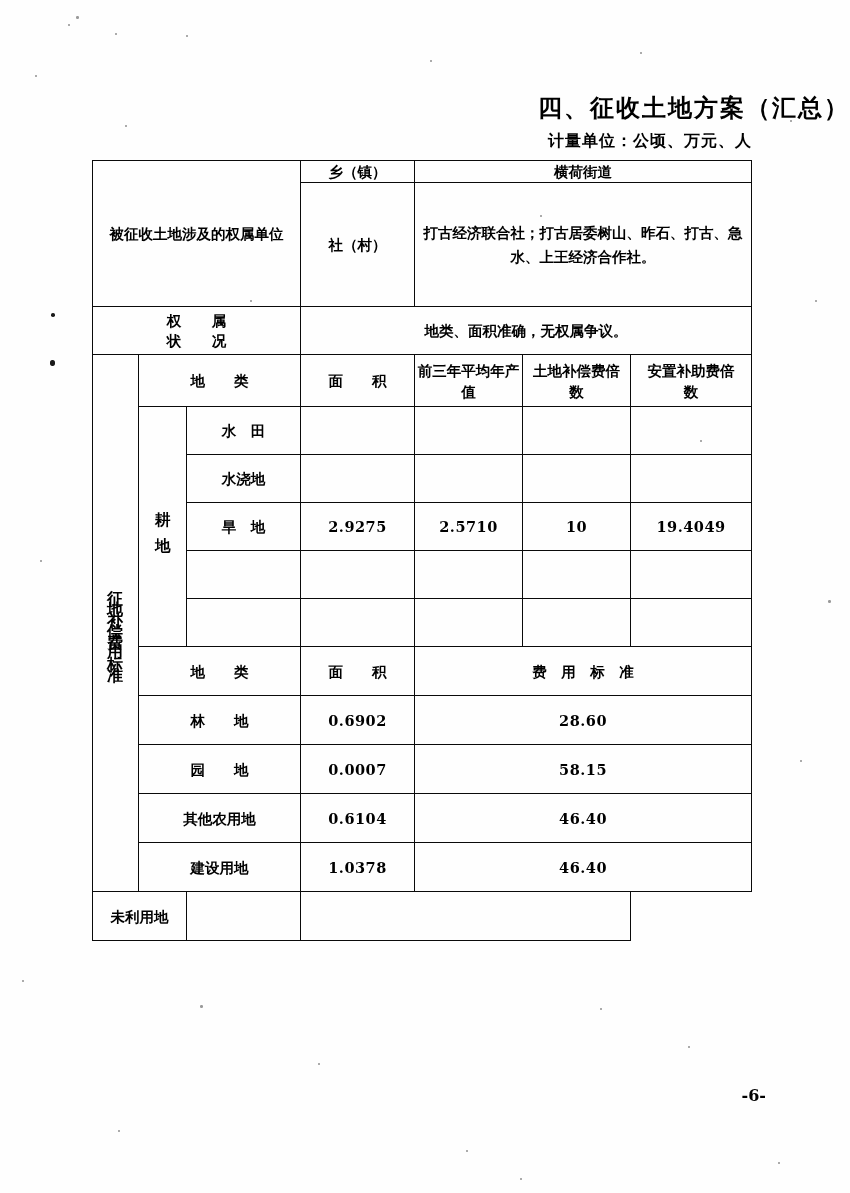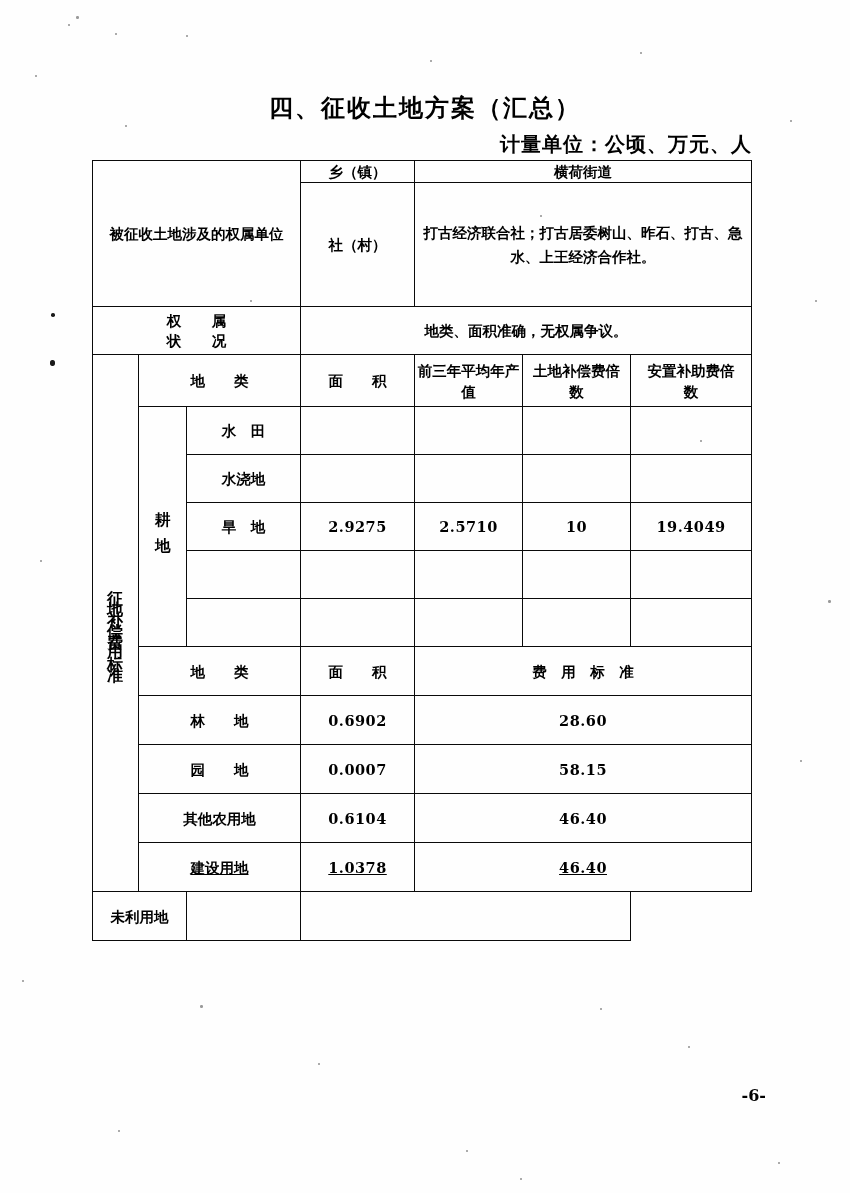--- a/index.html
+++ b/index.html
@@ -34,31 +34,31 @@
     background: #1a1a1a;
     border-radius: 45%;
   }
 
   
   .doc-title {
     position: absolute;
     left: 0;
     right: 0;
     top: 92px;
-    text-align: center;
+    text-align: right;
     font-size: 24px;
     font-weight: bold;
     letter-spacing: 2px;
     font-family: "DejaVu Serif", "Liberation Serif", serif;
   }
   .unit-line {
     position: absolute;
     right: 98px;
     top: 131px;
-    font-size: 20px;
+    font-size: 16px;
     font-weight: bold;
     letter-spacing: 1px;
     font-family: "DejaVu Serif", "Liberation Serif", serif;
   }
 
   
   .tbl-wrap {
     position: absolute;
     left: 92px;
     top: 160px;
@@ -268,21 +268,21 @@
           <td class="num">0.0007</td>
           <td colspan="3" class="num">58.15</td>
         </tr>
 
         <tr style="height:49px;padding-left:44px;">
           <td colspan="2">其他农用地</td>
           <td class="num">0.6104</td>
           <td colspan="3" class="num">46.40</td>
         </tr>
 
-        <tr style="height:49px;text-decoration:underline;">
+        <tr style="height:49px;">
           <td colspan="2">建设用地</td>
           <td class="num">1.0378</td>
           <td colspan="3" class="num">46.40</td>
         </tr>
 
         <tr style="height:49px;">
           <td colspan="2">未利用地</td>
           <td class="num"></td>
           <td colspan="3" class="num"></td>
         </tr>

